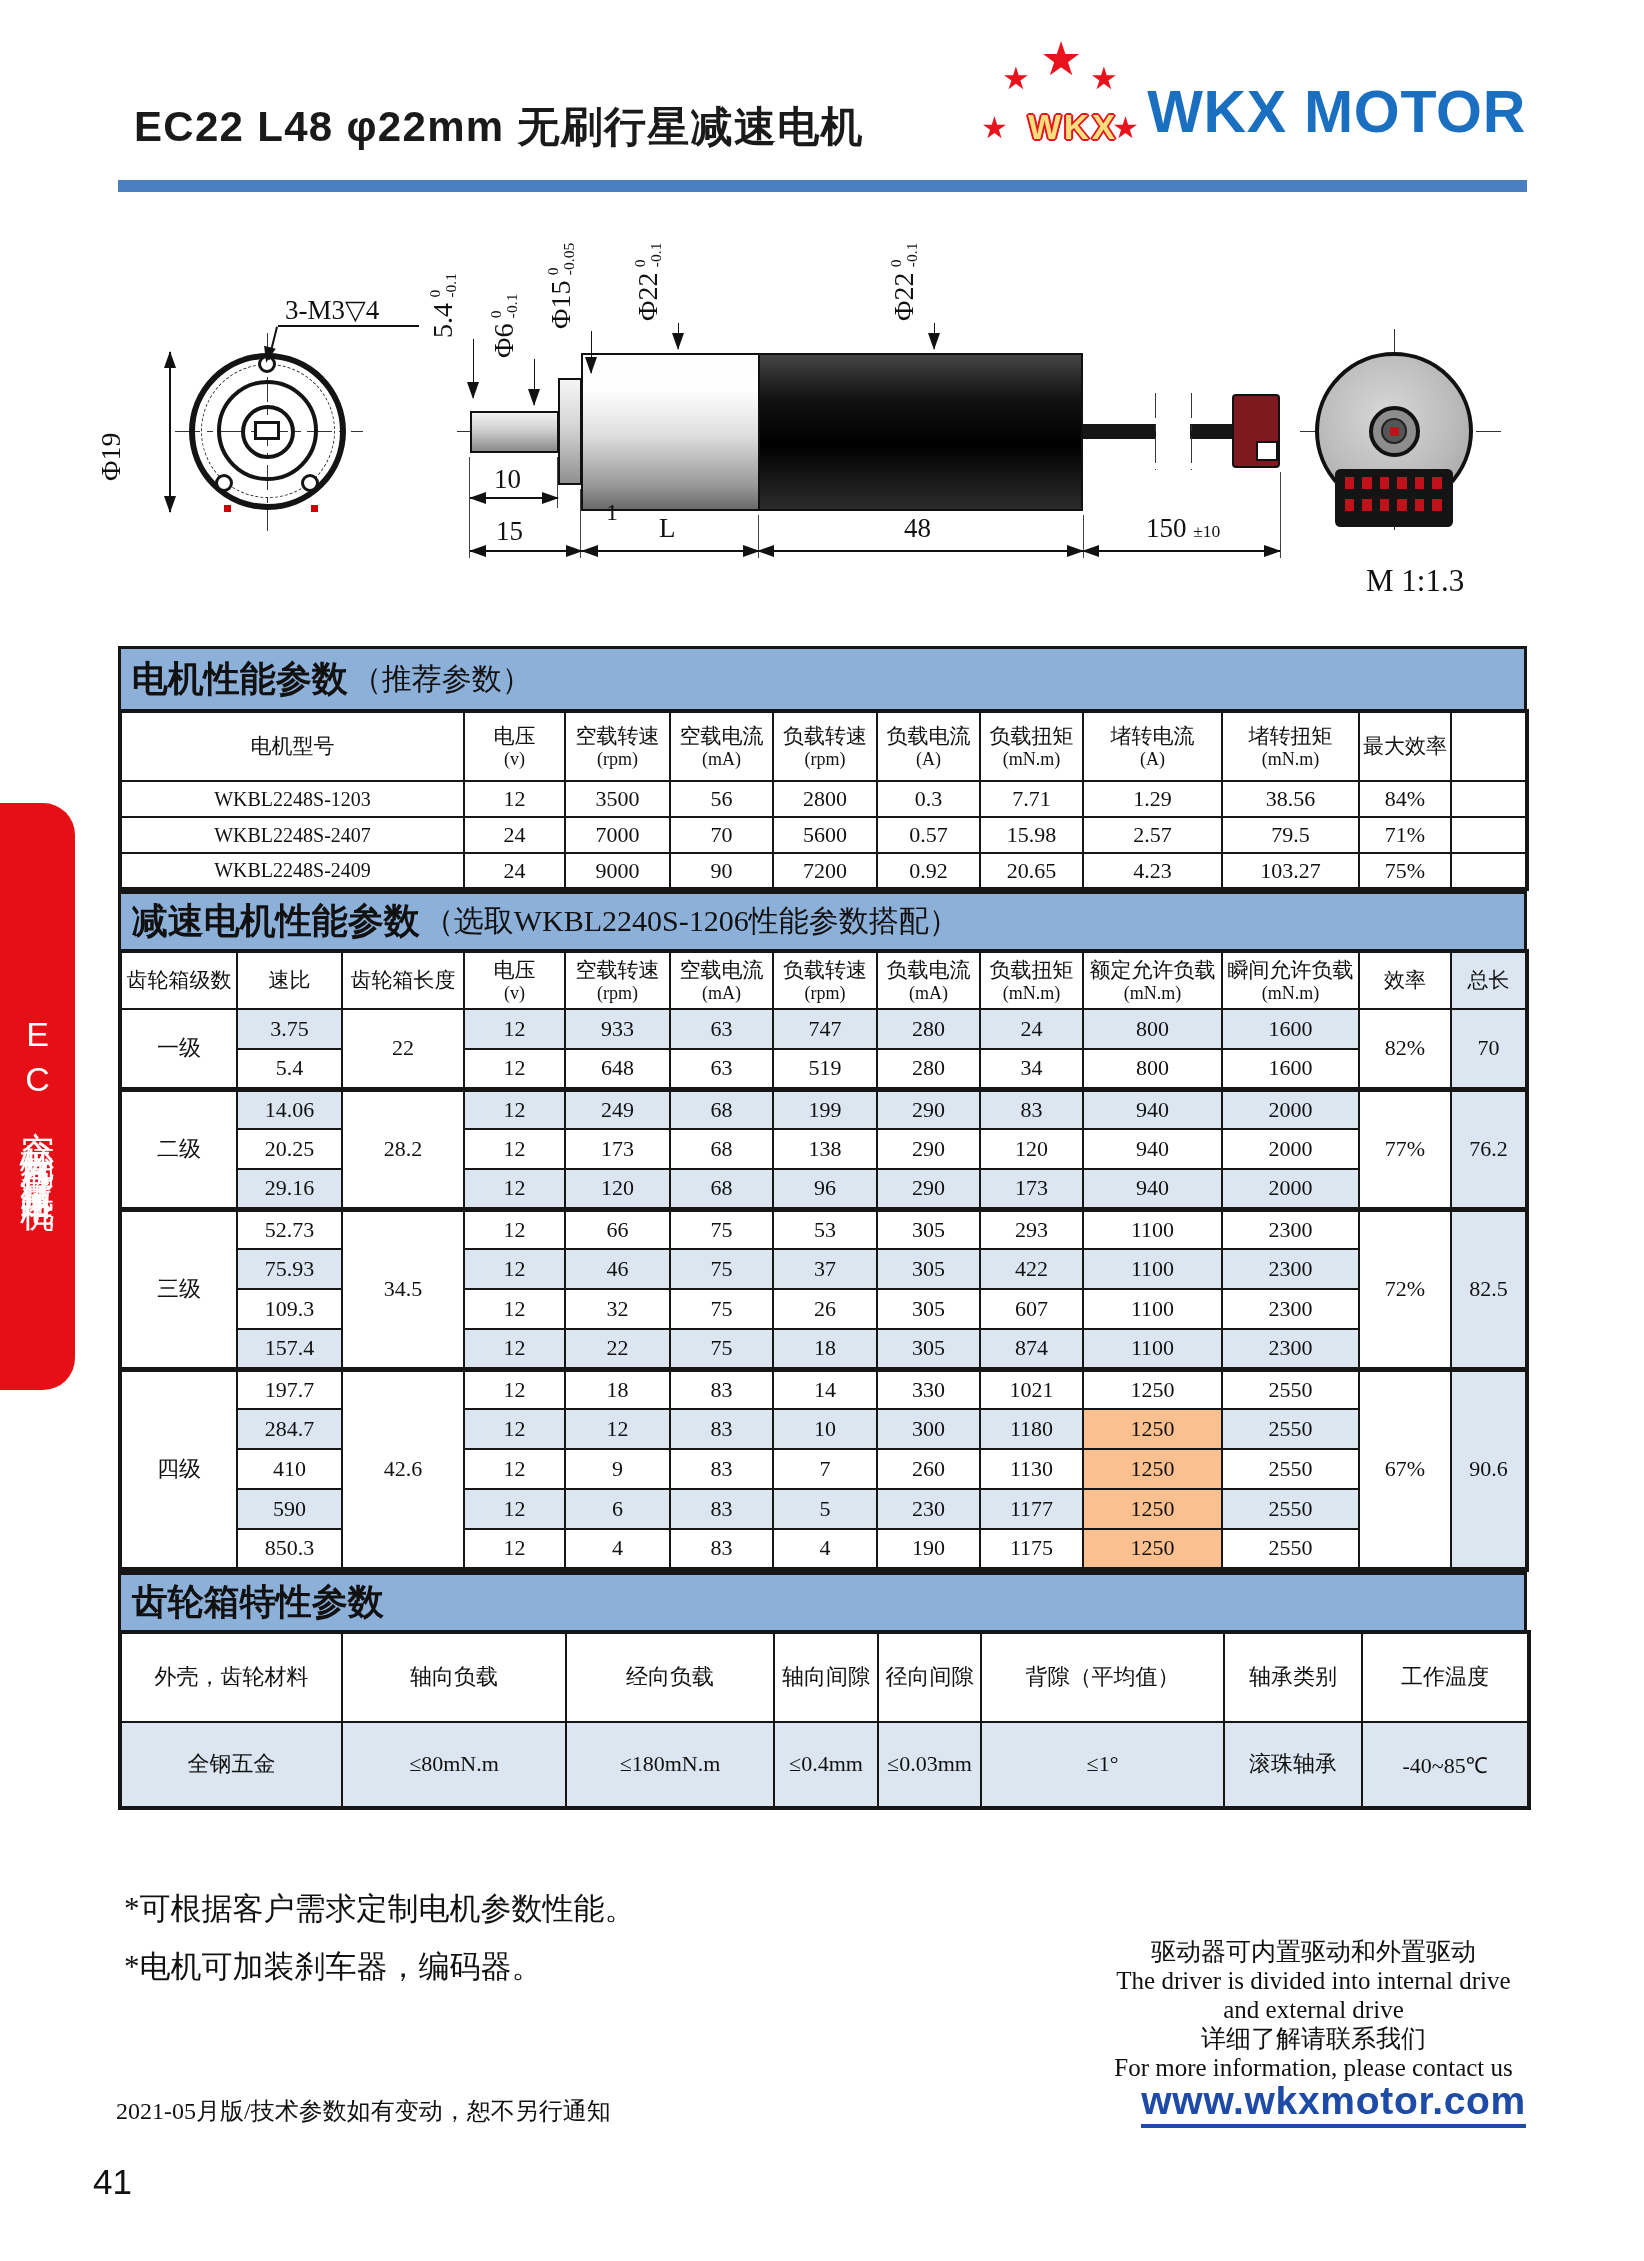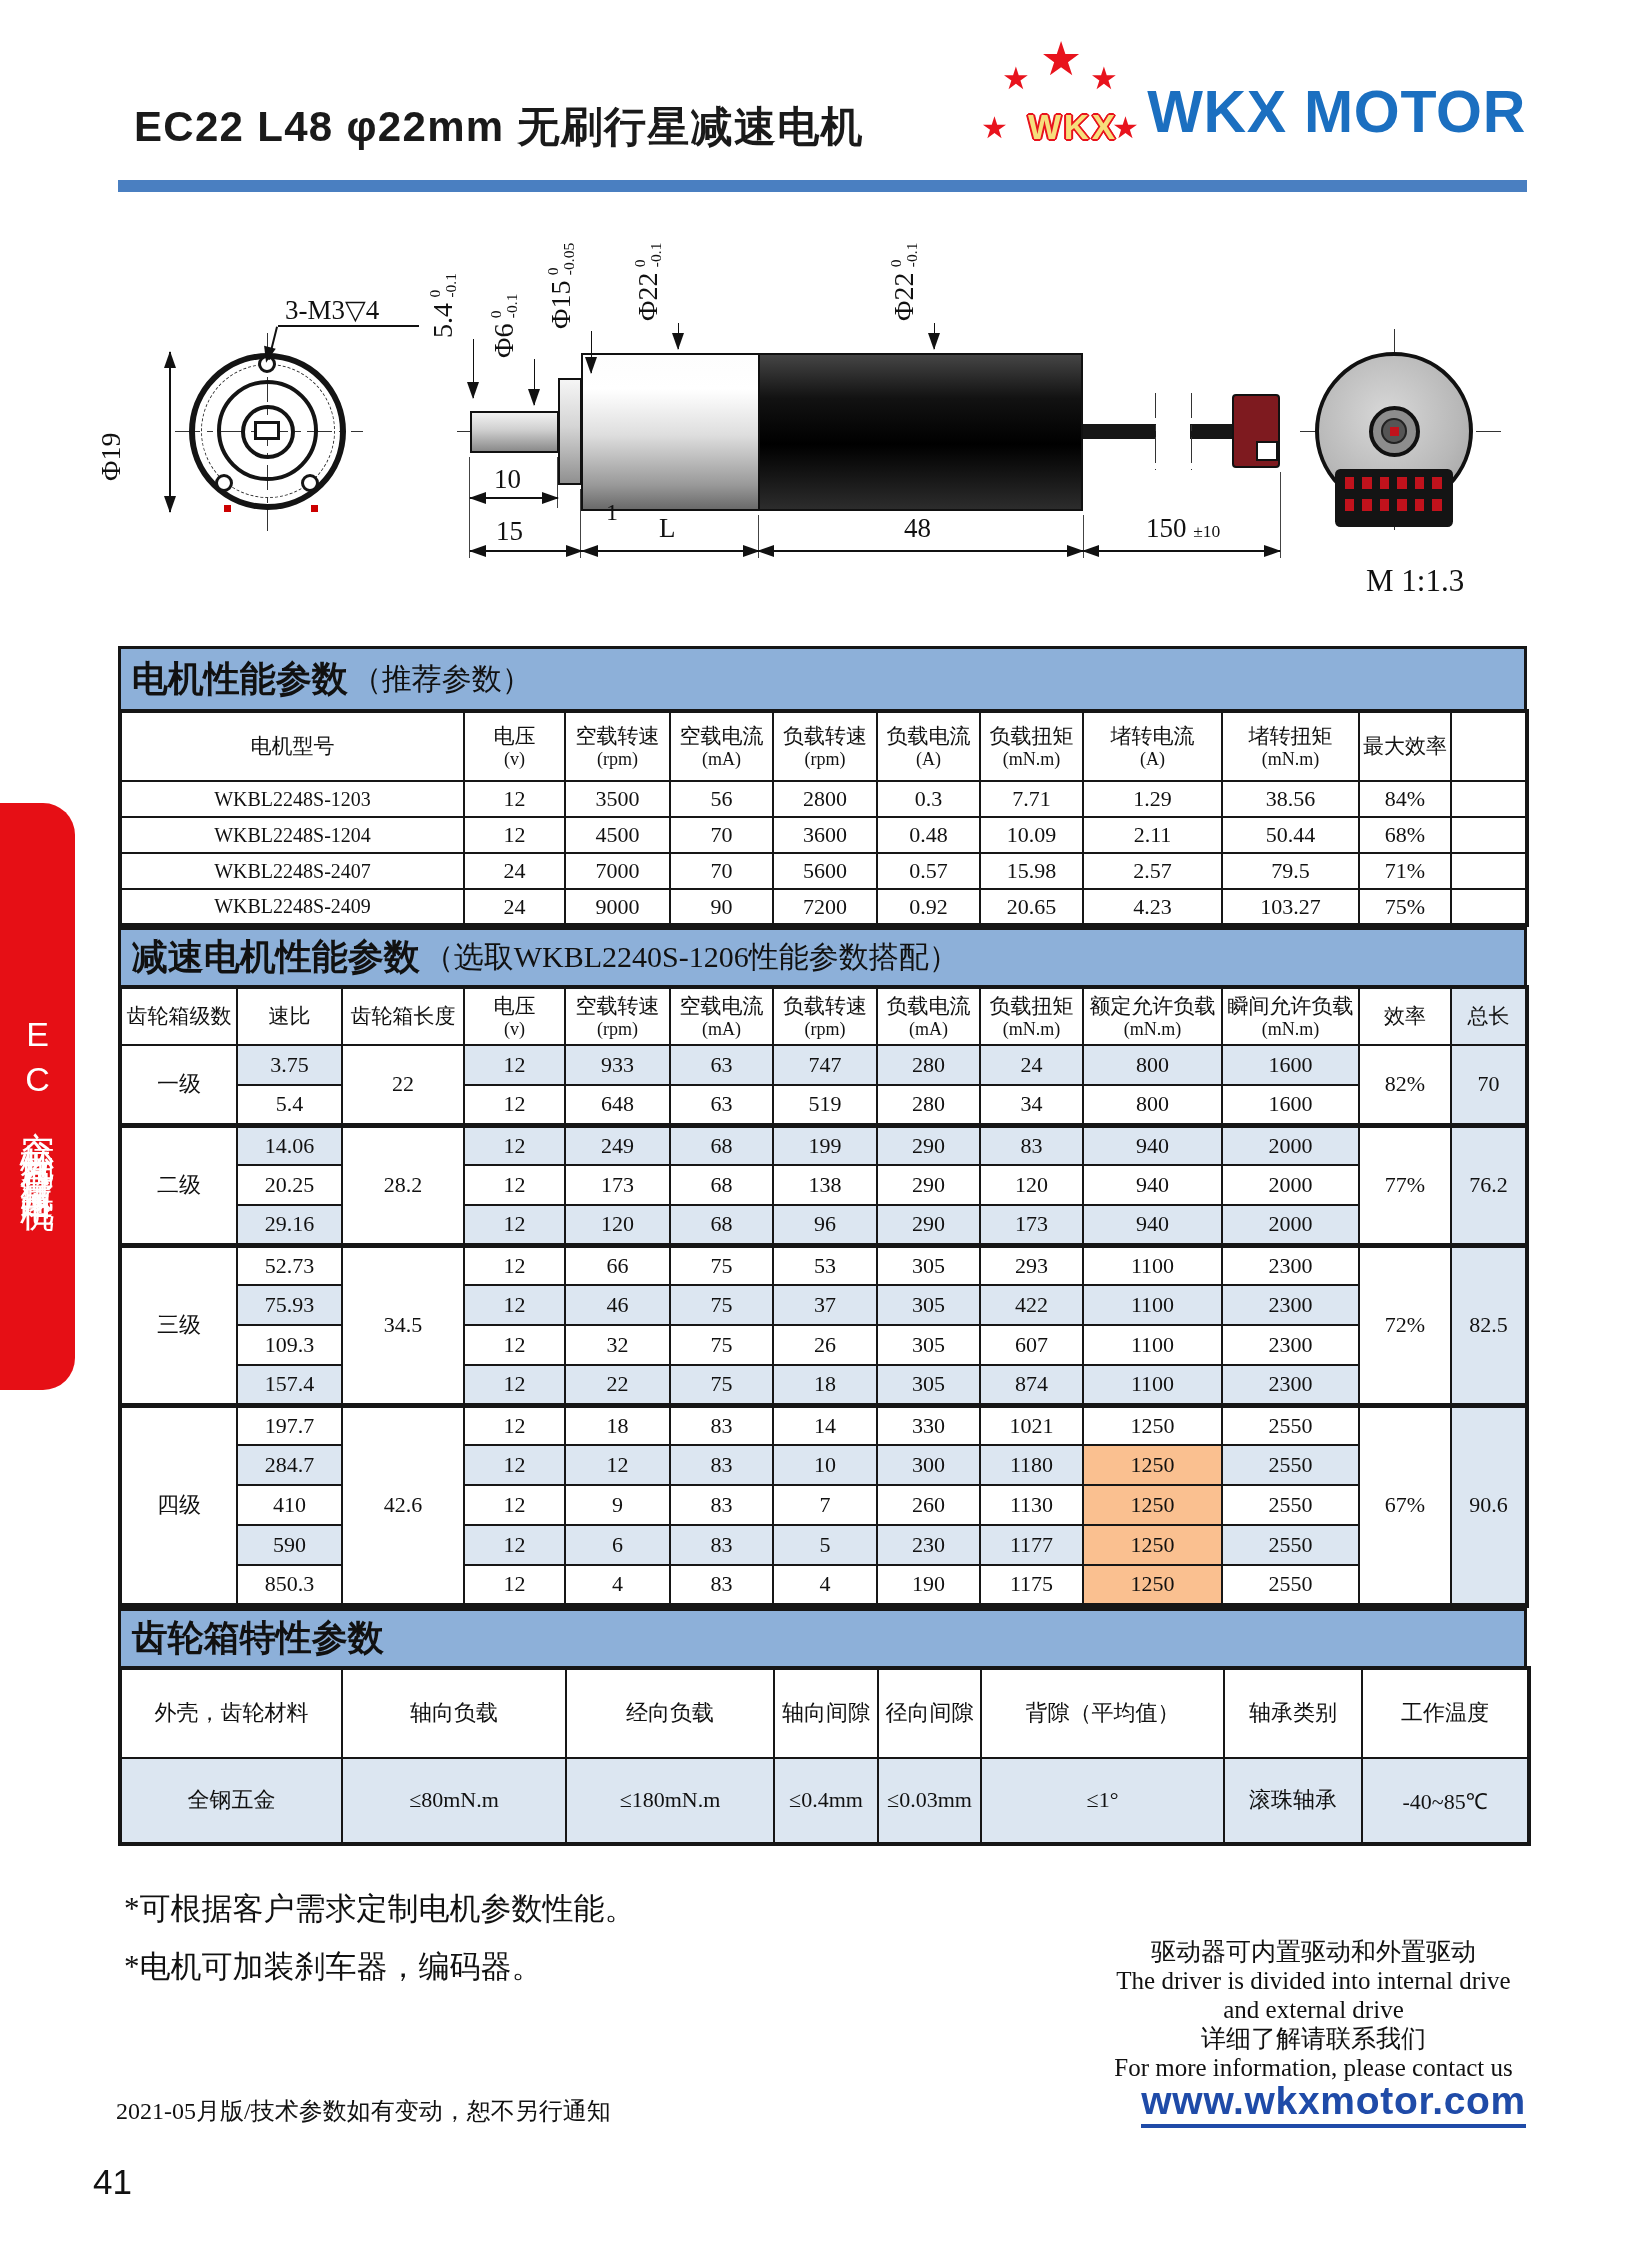--- a/index.html
+++ b/index.html
@@ -288,33 +288,20 @@
             <td>56</td>
             <td>2800</td>
             <td>0.3</td>
             <td>7.71</td>
             <td>1.29</td>
             <td>38.56</td>
             <td>84%</td>
             <td></td>
           </tr>
           <tr>
-            <td class="model">WKBL2248S-1204</td>
-            <td>12</td>
-            <td>4500</td>
-            <td>70</td>
-            <td>3600</td>
-            <td>0.48</td>
-            <td>10.09</td>
-            <td>2.11</td>
-            <td>50.44</td>
-            <td>68%</td>
-            <td></td>
-          </tr>
-          <tr>
             <td class="model">WKBL2248S-2407</td>
             <td>24</td>
             <td>7000</td>
             <td>70</td>
             <td>5600</td>
             <td>0.57</td>
             <td>15.98</td>
             <td>2.57</td>
             <td>79.5</td>
             <td>71%</td>

